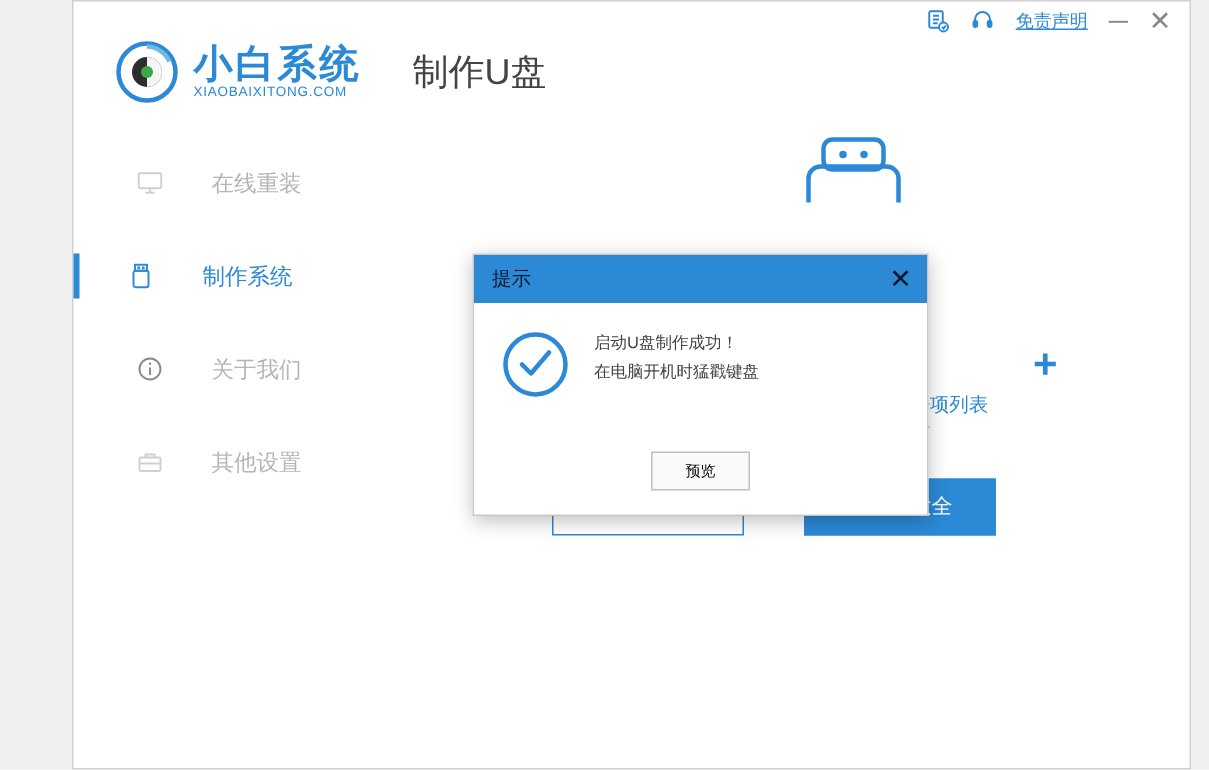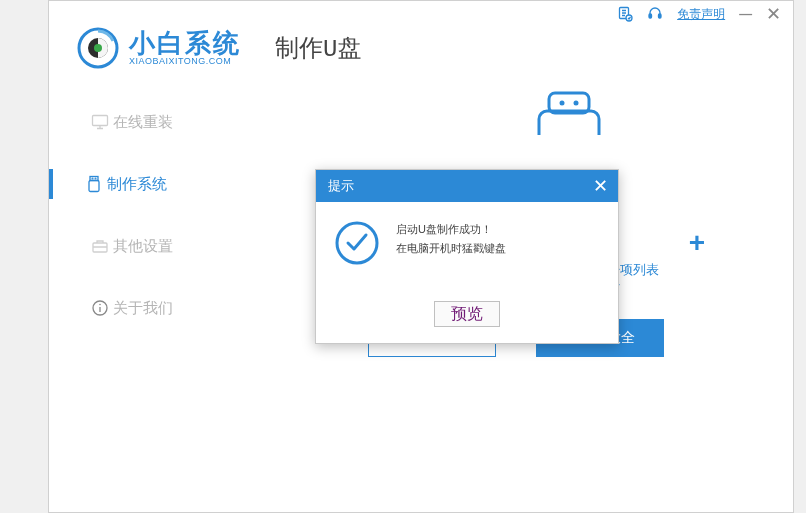--- a/index.html
+++ b/index.html
@@ -10,55 +10,55 @@
     .titlebar { height: 26px; display: flex; justify-content: flex-end; align-items: center; gap: 14px; padding: 0 12px; }
     .tb-icon { color: #2c89d6; cursor: pointer; display: inline-flex; }
     .tb-link { color: #2c89d6; font-size: 12px; text-decoration: underline; cursor: pointer; }
     .tb-ctrl { color: #888; cursor: pointer; font-size: 18px; }
 
     
     .header { display: flex; align-items: center; padding: 0 28px 18px 28px; }
     .logo-wrap { display: flex; align-items: center; gap: 10px; }
     .logo-circle { width: 42px; height: 42px; }
     .brand-text { display: flex; flex-direction: column; }
-    .brand-title { color: #2c89d6; font-weight: bold; font-size: 26px; letter-spacing: 2px; line-height: 1; }
+    .brand-title { color: #2c89d6; font-weight: bold; font-size: 26px; letter-spacing: 2px; line-height: 1; font-family: Liberation Serif, serif; }
     .brand-sub { color: #2c89d6; font-size: 9px; letter-spacing: 0.5px; }
-    .page-title { color: #444; font-size: 24px; margin-left: 34px; font-weight: normal; font-family: Liberation Mono, monospace; }
+    .page-title { color: #444; font-size: 24px; margin-left: 34px; font-weight: normal; }
 
     
     .body { flex: 1; display: flex; }
 
     
     .sidebar { width: 190px; padding-top: 10px; }
-    .nav-item { display: flex; align-items: center; gap: 4px; height: 50px; padding-left: 42px; color: #b5b5b5; font-size: 15px; cursor: pointer; position: relative; margin-bottom: 12px;}
+    .nav-item { display: flex; align-items: center; gap: 32px; height: 50px; padding-left: 42px; color: #b5b5b5; font-size: 15px; cursor: pointer; position: relative; margin-bottom: 12px;}
     .nav-item.active { color: #2c89d6; padding-left: 36px; }
     .nav-item.active::before { content: ""; position: absolute; left: 0; top: 10px; bottom: 10px; width: 4px; background: #2c89d6; }
     .nav-icon { width: 18px; height: 18px; display: inline-block; }
 
     
     .main { flex: 1; position: relative; display: flex; flex-direction: column; align-items: center; }
 
     .usb-graphic { margin-top: 30px; }
     .hint1 { color: #2c89d6; font-size: 13px; margin-top: 150px; }
     .hint2 { color: #2c89d6; font-size: 13px; margin-top: 6px; }
 
     .btn-row { display: flex; gap: 40px; margin-top: 40px; }
     .btn { width: 128px; height: 38px; display: flex; align-items: center; justify-content: center; font-size: 14px; cursor: pointer; }
     .btn-outline { border: 1px solid #2c89d6; color: #2c89d6; background: #fff; }
     .btn-fill { border: 1px solid #2c89d6; color: #fff; background: #2c89d6; }
 
     
     .modal { position: absolute; left: 266px; top: 168px; width: 304px; height: 175px; background: #fff; border: 1px solid #c8c8c8; box-shadow: 0 3px 12px rgba(0,0,0,0.25); display: flex; flex-direction: column; z-index: 10; }
-    .modal-head { height: 32px; background: #2c89d6; color: #ffffff; display: flex; align-items: center; justify-content: space-between; padding: 0 10px 0 12px; font-size: 13px; }
+    .modal-head { height: 32px; background: #2c89d6; color: #0f172a; display: flex; align-items: center; justify-content: space-between; padding: 0 10px 0 12px; font-size: 13px; }
     .modal-close { cursor: pointer; font-size: 18px; }
     .modal-body { flex: 1; display: flex; padding: 18px 14px 8px 18px; gap: 16px; }
     .modal-icon { width: 46px; height: 46px; }
     .modal-text { font-size: 11px; color: #444; line-height: 1.7; }
     .modal-foot { display: flex; justify-content: center; gap: 18px; padding-bottom: 16px; }
-    .modal-btn { width: 66px; height: 26px; border: 1px solid #c0c0c0; background: #fafafa; font-size: 16px; color: #701a75; cursor: pointer; display: flex; align-items: center; justify-content: center; }
+    .modal-btn { width: 66px; height: 26px; border: 1px solid #c0c0c0; background: #fafafa; font-size: 10px; color: #000000; cursor: pointer; display: flex; align-items: center; justify-content: center; }
 
     .plus { position: absolute; right: 88px; top: 140px; color: #2c89d6; font-size: 28px; font-weight: bold; }
     .partcircle { position: absolute; right: 170px; top: 179px; width: 22px; height: 22px; border: 4px solid #2c89d6; border-radius: 50%; border-right-color: transparent; }
   </style>
 </head>
 <body>
 
 <div class="window">
 
   <div class="titlebar">
@@ -117,36 +117,36 @@
               <rect x="5" y="1.5" width="8" height="4"></rect>
               <rect x="4" y="5.5" width="10" height="11" rx="1.5"></rect>
               <circle cx="7.5" cy="3.5" r="0.4" fill="#2c89d6"></circle>
               <circle cx="10.5" cy="3.5" r="0.4" fill="#2c89d6"></circle>
             </svg>
         </span>
         <span>制作系统</span>
       </div>
       <div class="nav-item">
         <span class="nav-icon">
-          <svg width="18" height="18" viewBox="0 0 18 18" fill="none" stroke="#cfcfcf" stroke-width="1.3">
-              <rect x="2" y="6" width="14" height="9" rx="1"></rect>
-              <path d="M6 6V4h6v2M2 10h14"></path>
-            </svg>
-        </span>
-        <span>其他设置</span>
-      </div>
-      <div class="nav-item">
-        <span class="nav-icon">
           <svg width="18" height="18" viewBox="0 0 18 18" fill="none" stroke="#888" stroke-width="1.3">
               <circle cx="9" cy="9" r="7"></circle>
               <circle cx="9" cy="5.5" r="0.8" fill="#888" stroke="none"></circle>
               <path d="M9 8v5"></path>
             </svg>
         </span>
         <span>关于我们</span>
+      </div>
+      <div class="nav-item">
+        <span class="nav-icon">
+          <svg width="18" height="18" viewBox="0 0 18 18" fill="none" stroke="#cfcfcf" stroke-width="1.3">
+              <rect x="2" y="6" width="14" height="9" rx="1"></rect>
+              <path d="M6 6V4h6v2M2 10h14"></path>
+            </svg>
+        </span>
+        <span>其他设置</span>
       </div>
     </div>
 
     <div class="main">
 
       <svg class="usb-graphic" width="100" height="48" viewBox="0 0 100 48" style="position:absolute; left:280px; top:-30px;">
         <rect x="30" y="6" width="40" height="20" rx="6" fill="none" stroke="#2c89d6" stroke-width="3"></rect>
         <rect x="20" y="24" width="60" height="64" rx="8" fill="none" stroke="#2c89d6" stroke-width="3"></rect>
         <circle cx="43" cy="16" r="2.5" fill="#2c89d6"></circle>
         <circle cx="57" cy="16" r="2.5" fill="#2c89d6"></circle>

